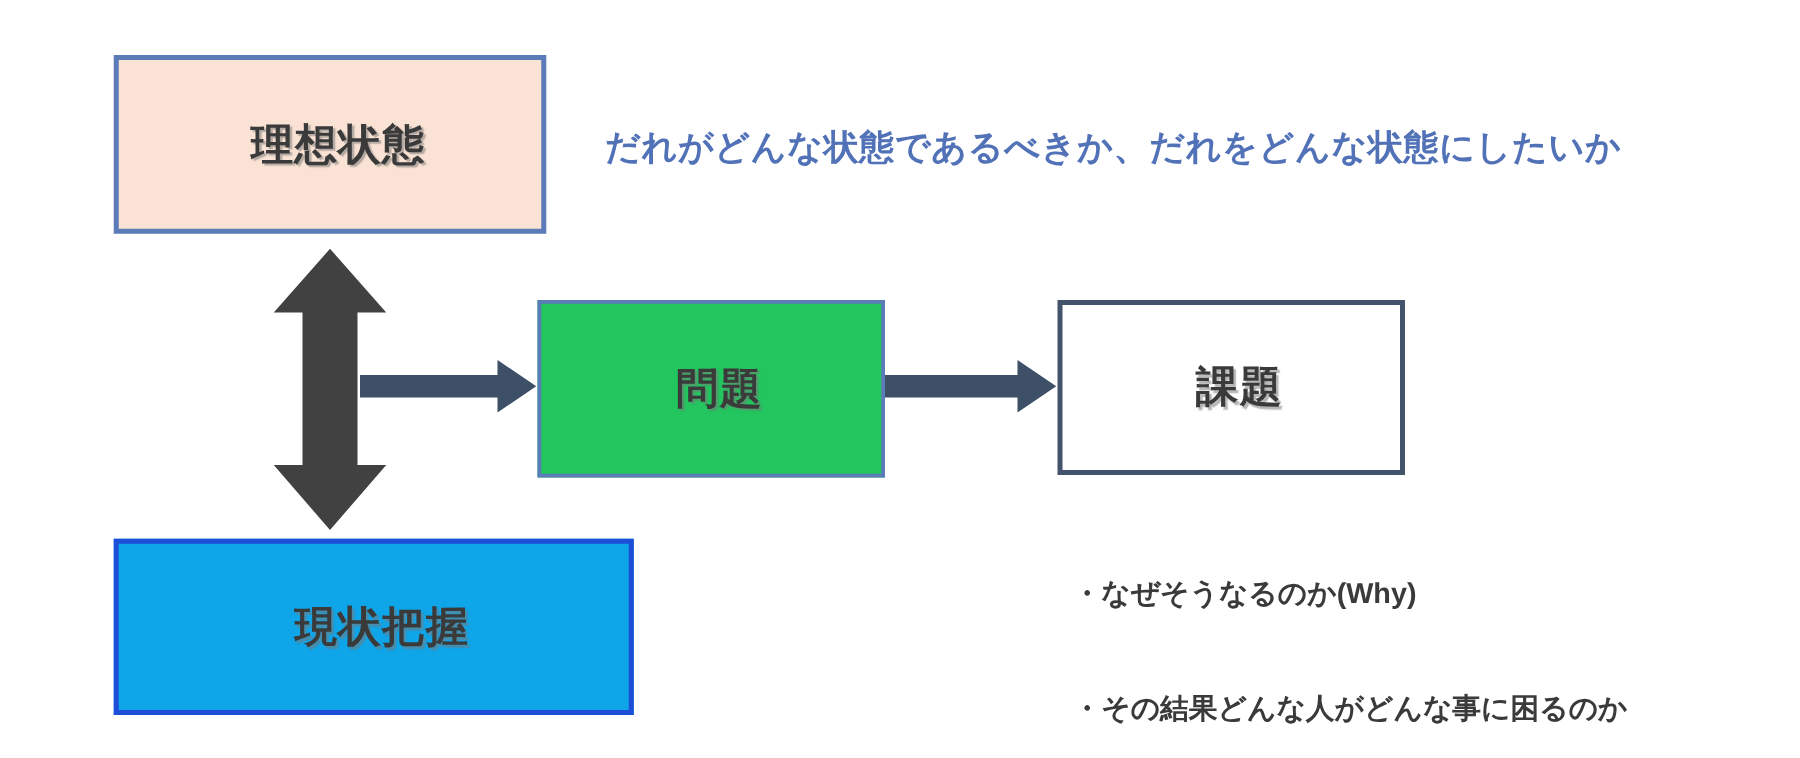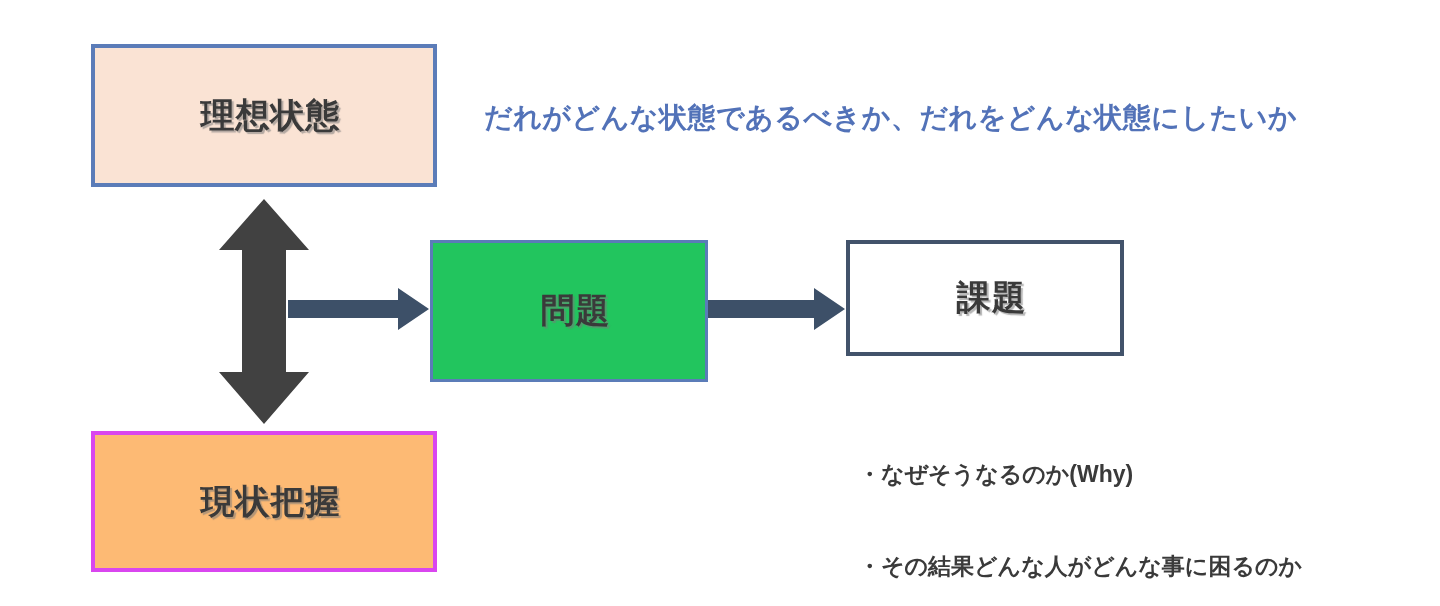--- a/index.html
+++ b/index.html
@@ -42,40 +42,40 @@
     top: 44px;
     width: 346px;
     height: 143px;
     background: #fae3d4;
     border: 4px solid #5b7cb8;
   }
   
   #node-current {
     left: 91px;
     top: 431px;
-    width: 346px;
+    width: 416px;
     height: 141px;
-    background: #fdba74;
-    border: 4px solid #d946ef;
+    background: #0ea5e9;
+    border: 4px solid #1d4ed8;
   }
   
   #node-problem {
     left: 430px;
     top: 240px;
     width: 278px;
     height: 142px;
     background: #22c55e;
     border: 3px solid #5b7cb8;
   }
   
   #node-task {
     left: 846px;
     top: 240px;
     width: 278px;
-    height: 116px;
+    height: 140px;
     background: #ffffff;
     border: 4px solid #42536b;
   }
 
   
   #heading-question {
     position: absolute;
     left: 466px;
     top: 99px;
     font-size: 28px;

